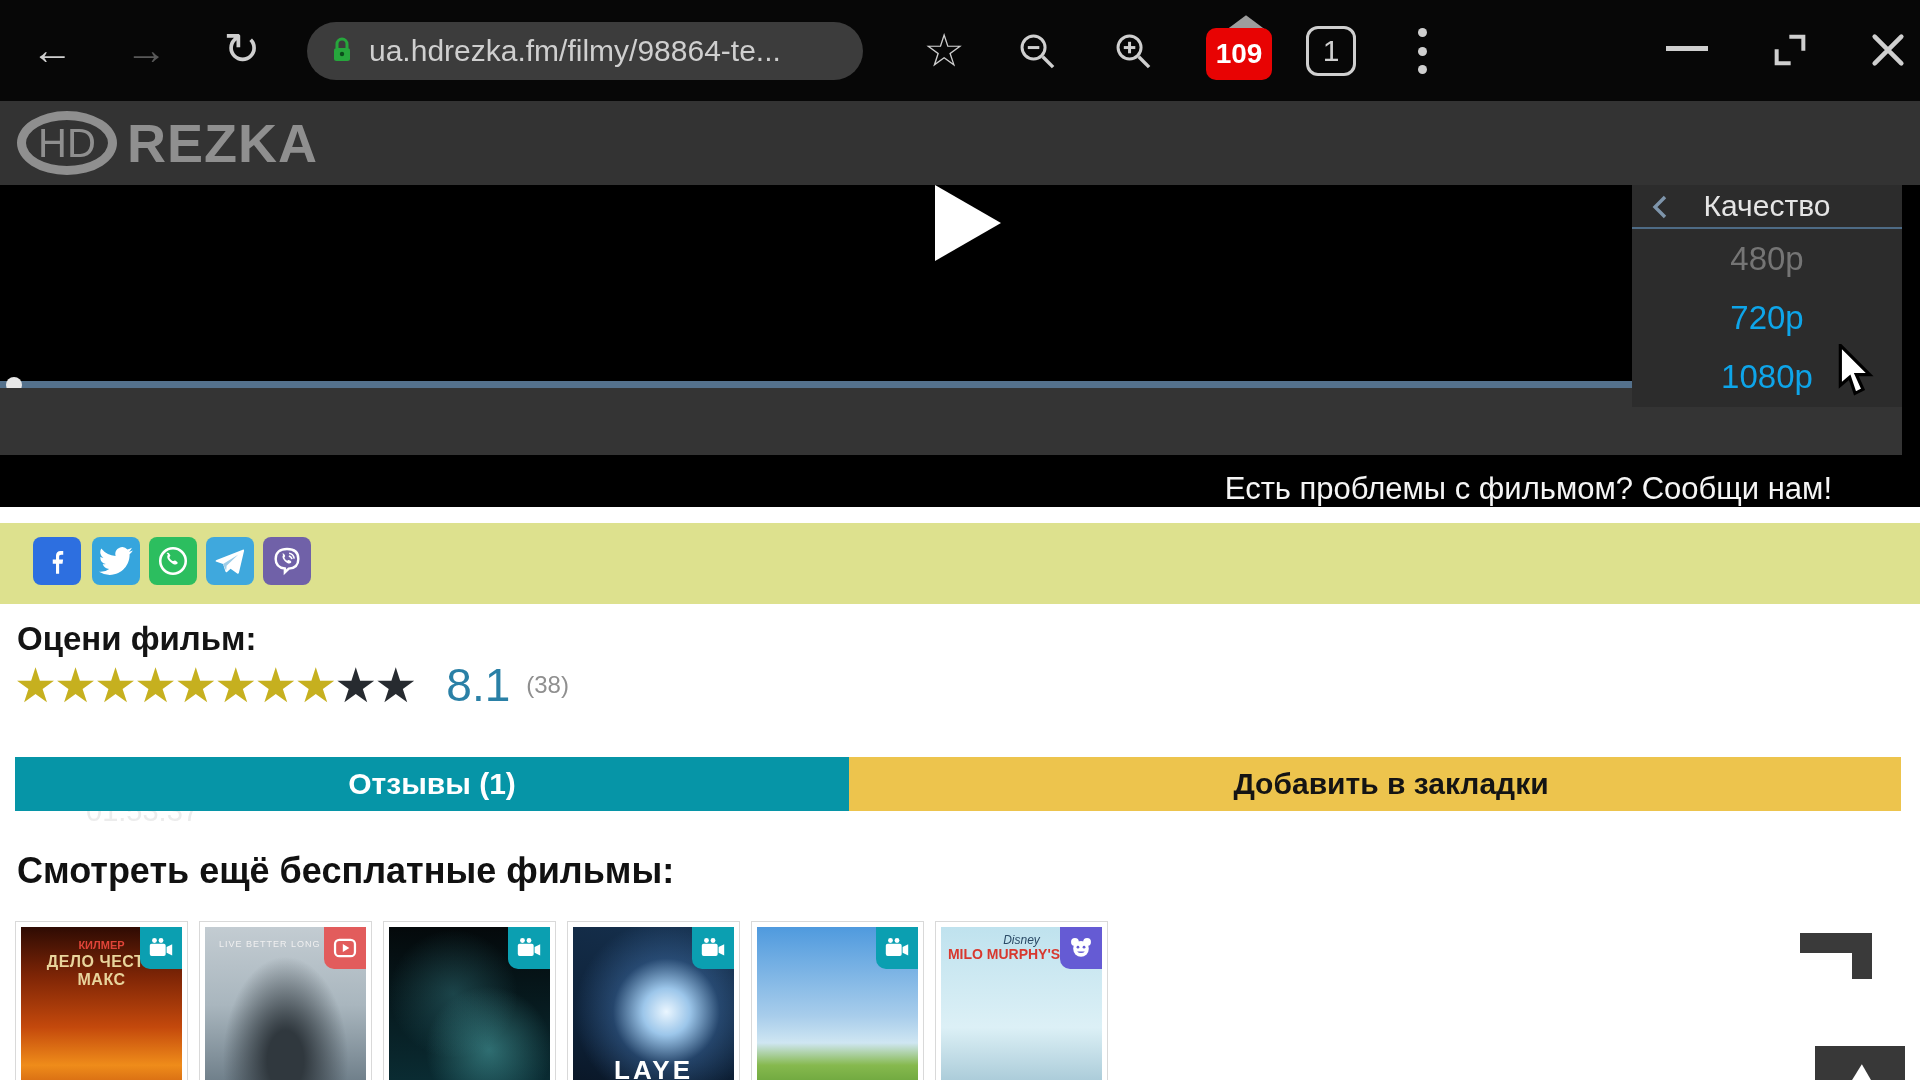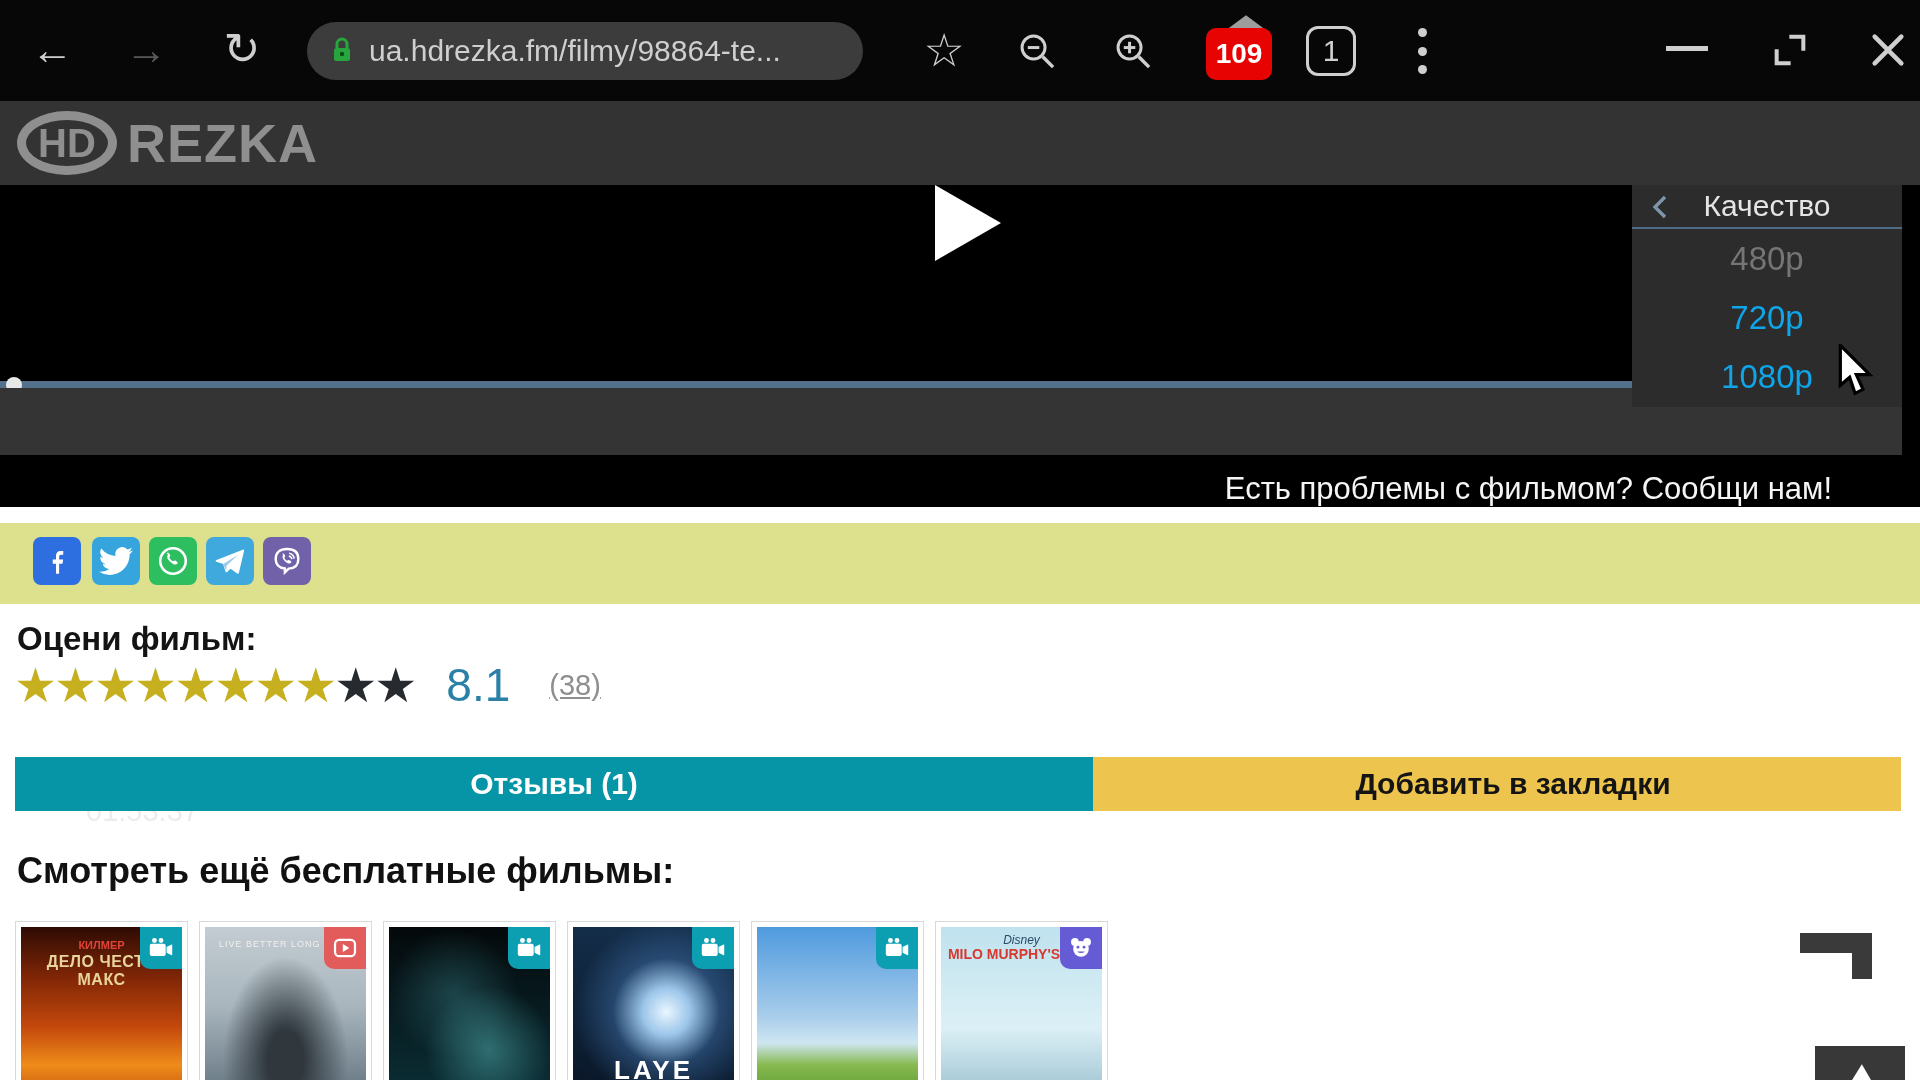--- a/index.html
+++ b/index.html
@@ -23,21 +23,21 @@
   #tab-counter{position:absolute;left:1306px;top:26px;width:50px;height:50px;border:3px solid #cfcfcf;border-radius:12px;color:#cfcfcf;display:flex;align-items:center;justify-content:center;font-size:30px;}
   #menu-dots{position:absolute;left:1418px;top:28px;width:10px;height:46px;display:flex;flex-direction:column;justify-content:space-between;}
   #menu-dots i{width:9px;height:9px;border-radius:50%;background:#cfcfcf;}
   #win-min{position:absolute;left:1666px;top:46px;width:42px;height:5px;background:#cfcfcf;}
   #win-restore{position:absolute;left:1766px;top:26px;}
   #win-close{position:absolute;left:1864px;top:26px;}
 
   
   #site-header{position:absolute;left:0;top:101px;width:1920px;height:84px;background:#333333;display:flex;align-items:center;}
   #logo{display:flex;align-items:center;margin-left:17px;}
-  #logo-hd{width:100px;height:64px;border:9px solid #8f8f8f;border-radius:50%;color:#8f8f8f;font-size:40px;font-weight:700;display:flex;align-items:center;justify-content:center;}
+  #logo-hd{width:100px;height:64px;border:9px solid #8f8f8f;border-radius:50%;color:#8f8f8f;font-size:40px;font-weight:400;display:flex;align-items:center;justify-content:center;}
   #logo-rezka{color:#8f8f8f;font-size:54px;font-weight:700;margin-left:10px;letter-spacing:1px;}
   #theme-toggle{position:absolute;left:1600px;top:120px;width:82px;height:46px;background:#0c0c0c;border-radius:23px;display:flex;align-items:center;}
   #toggle-knob{width:38px;height:38px;border-radius:50%;background:#fff;margin-left:4px;}
   #hdr-user{position:absolute;left:1706px;top:121px;}
   #hdr-search{position:absolute;left:1781px;top:121px;}
   #hdr-burger{position:absolute;left:1856px;top:127px;width:46px;height:34px;display:flex;flex-direction:column;justify-content:space-between;}
   #hdr-burger i{height:5px;background:#cfcfcf;border-radius:1px;}
 
   
   #video{position:absolute;left:0;top:185px;width:1920px;height:196px;background:#000;}
@@ -73,24 +73,24 @@
   #share{position:absolute;left:0;top:523px;width:1920px;height:81px;background:#dde18e;}
   .share-btn{position:absolute;top:14px;width:48px;height:48px;border-radius:8px;display:flex;align-items:center;justify-content:center;}
   .share-btn svg{width:34px;height:34px;}
   #megaphone-btn{position:absolute;left:1815px;top:523px;width:90px;height:81px;background:#383838;display:flex;align-items:center;justify-content:center;}
 
   
   #rate-label{position:absolute;left:17px;top:620px;font-size:33px;font-weight:700;color:#141414;}
   #stars-row{position:absolute;left:14px;top:658px;display:flex;align-items:center;}
   .star{font-size:48px;letter-spacing:-3px;font-family:"DejaVu Sans",sans-serif;line-height:1;}
   #score{font-size:46px;margin-left:32px;font-weight:400;}
-  #votes{font-size:29px;color:#8f8f8f;margin-left:39px;text-decoration:underline;}
+  #votes{font-size:24px;color:#8f8f8f;margin-left:16px;}
   #tabs{position:absolute;left:15px;top:757px;width:1886px;height:54px;display:flex;}
   .tab{display:flex;align-items:center;justify-content:center;font-size:30px;font-weight:700;}
-  #tab-reviews{width:1078px;color:#fff;}
+  #tab-reviews{width:834px;color:#fff;}
   #tab-bookmark{flex:1;color:#141414;padding-left:32px;}
   #more-heading{position:absolute;left:17px;top:850px;font-size:36px;font-weight:700;color:#111;}
   #posters{position:absolute;left:15px;top:921px;display:flex;gap:11px;}
   .poster-card{width:173px;height:235px;background:#fff;border:1px solid #d9d9d9;padding:5px;}
   .poster{position:relative;width:100%;height:100%;overflow:hidden;}
   .badge{position:absolute;top:0;right:0;width:42px;height:42px;border-radius:0 0 0 10px;display:flex;align-items:center;justify-content:center;}
   .badge svg{width:28px;height:26px;}
   .cap{position:absolute;left:0;}
   .p0 .cap-top{top:12px;width:100%;text-align:center;color:#e04438;font-size:11px;font-weight:700;}
   .p0 .cap-title{top:26px;width:100%;text-align:center;color:#e8d49c;font-size:16px;font-weight:800;letter-spacing:.5px;}

